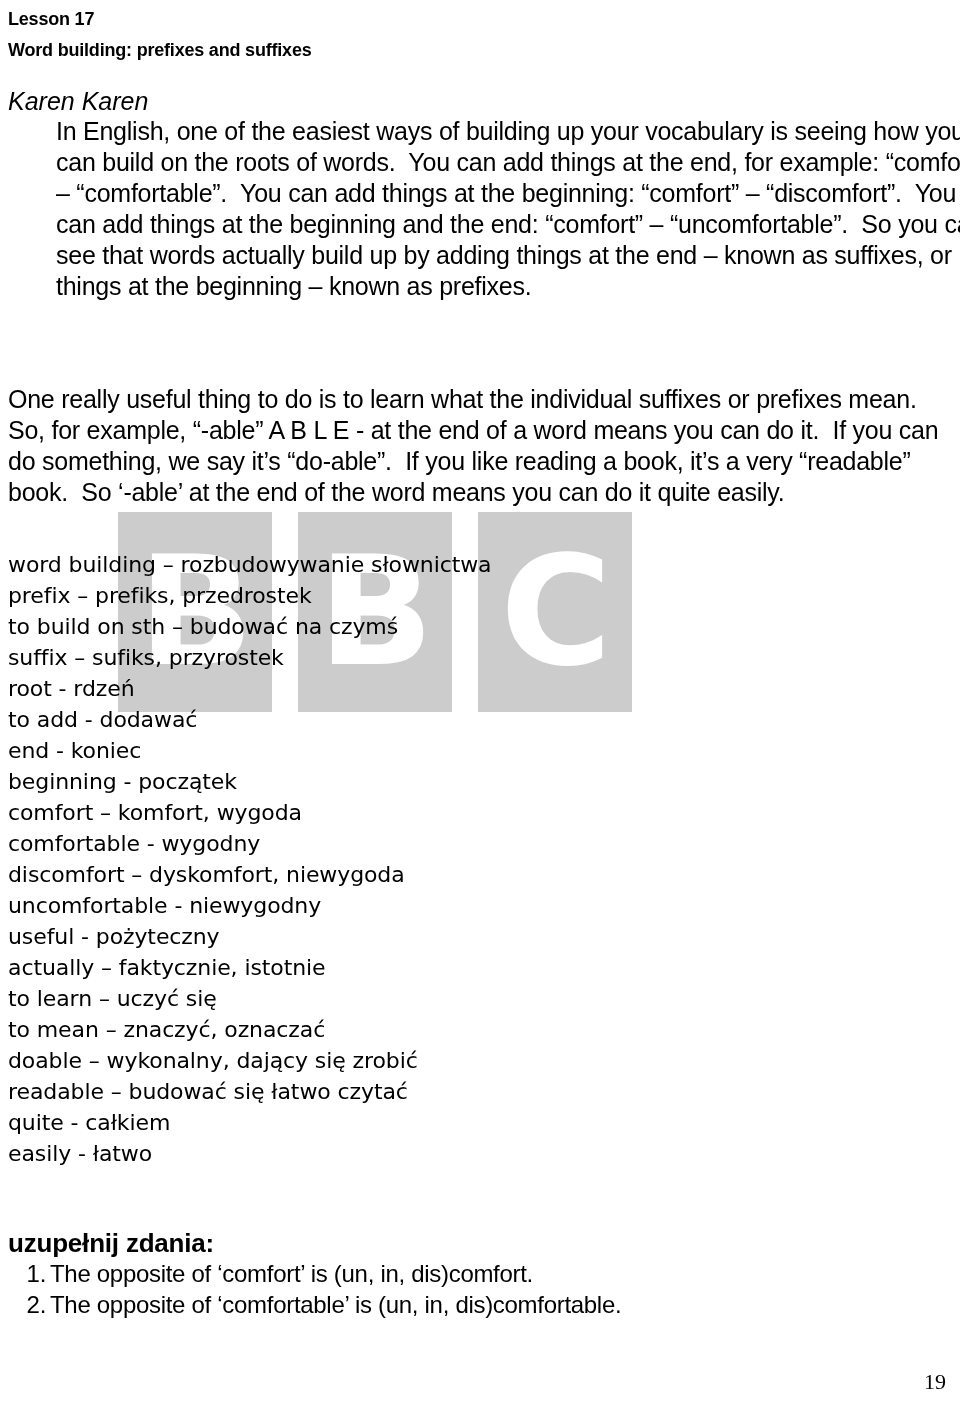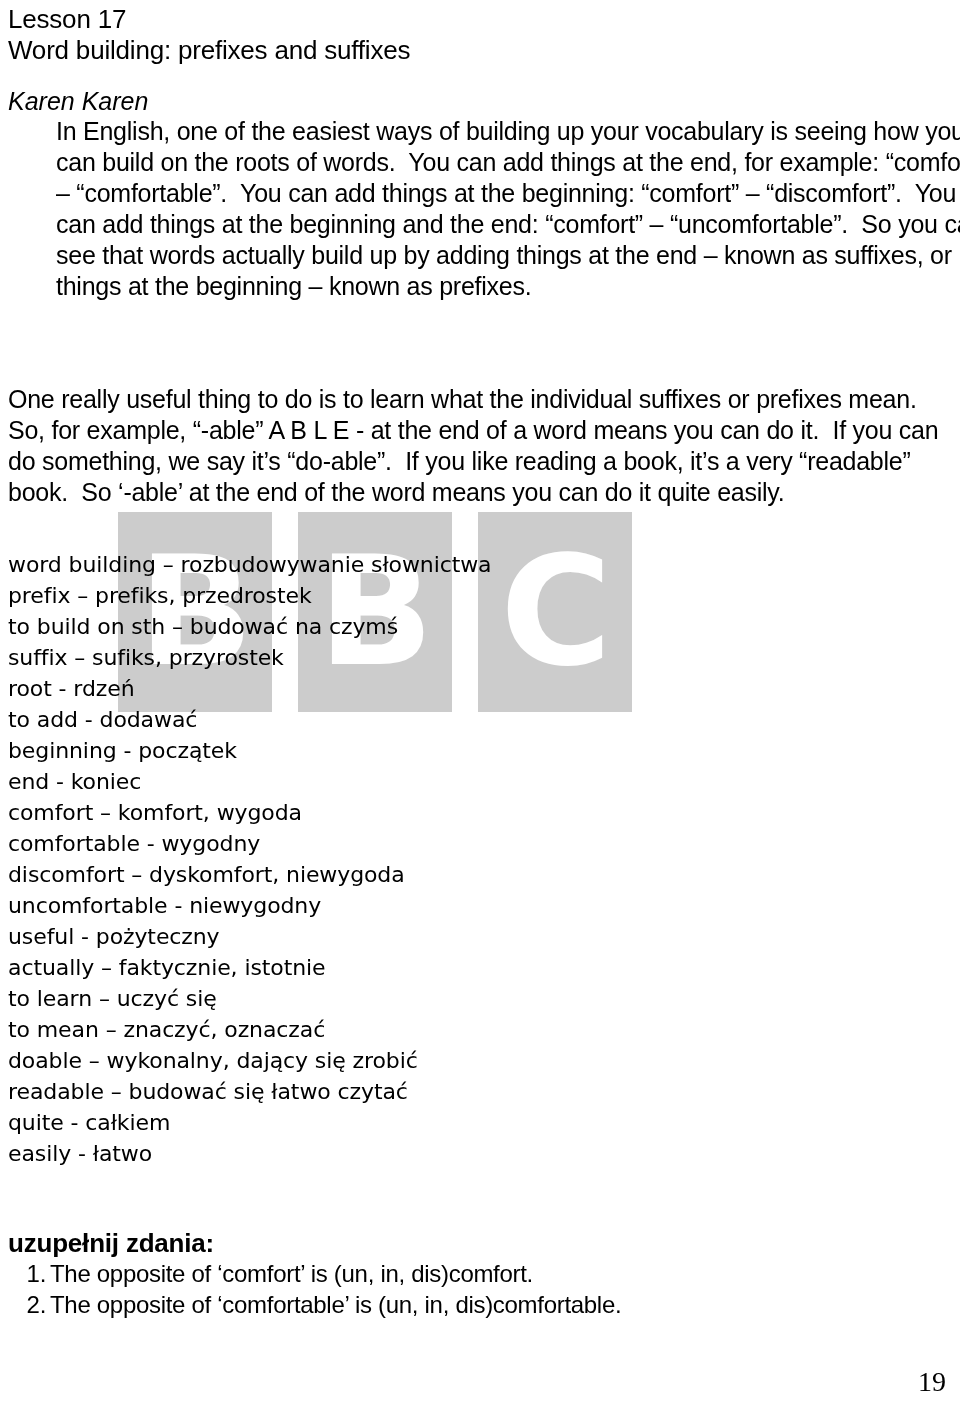--- a/index.html
+++ b/index.html
@@ -62,22 +62,22 @@
 
   .title-block {
     position: absolute;
     left: 8px;
     top: 4px;
     width: 930px;
   }
   .lesson-no,
   .lesson-title {
     font-family: "Liberation Sans", sans-serif;
-    font-weight: normal;
-    font-size: 26px;
+    font-weight: bold;
+    font-size: 18px;
     line-height: 31px;
     letter-spacing: -0.2px;
   }
 
   .author {
     position: absolute;
     left: 8px;
     top: 86px;
     font-family: "Liberation Sans", sans-serif;
     font-style: italic;
@@ -141,21 +141,21 @@
     position: absolute;
     left: 38px;
     transform: translateX(-100%);
   }
 
   .page-number {
     position: absolute;
     right: 14px;
     top: 1368px;
     font-family: "Liberation Serif", serif;
-    font-size: 28px;
+    font-size: 22px;
     line-height: 28px;
   }
 </style>
 </head>
 <body>
 
 <div class="page">
 
   <div class="watermark">
     <div class="wm-box">B</div>
@@ -176,22 +176,22 @@
 
     <div class="para para-2">One really useful thing to do is to learn what the individual suffixes or prefixes mean.  So, for example, “-able” A B L E - at the end of a word means you can do it.  If you can do something, we say it’s “do-able”.  If you like reading a book, it’s a very “readable” book.  So ‘-able’ at the end of the word means you can do it quite easily.</div>
 
     <div class="vocab">
       <div class="vocab-line">word building – rozbudowywanie słownictwa</div>
       <div class="vocab-line">prefix – prefiks, przedrostek</div>
       <div class="vocab-line">to build on sth – budować na czymś</div>
       <div class="vocab-line">suffix – sufiks, przyrostek</div>
       <div class="vocab-line">root - rdzeń</div>
       <div class="vocab-line">to add - dodawać</div>
+      <div class="vocab-line">end - koniec</div>
       <div class="vocab-line">beginning - początek</div>
-      <div class="vocab-line">end - koniec</div>
       <div class="vocab-line">comfort – komfort, wygoda</div>
       <div class="vocab-line">comfortable - wygodny</div>
       <div class="vocab-line">discomfort – dyskomfort, niewygoda</div>
       <div class="vocab-line">uncomfortable - niewygodny</div>
       <div class="vocab-line">useful - pożyteczny</div>
       <div class="vocab-line">actually – faktycznie, istotnie</div>
       <div class="vocab-line">to learn – uczyć się</div>
       <div class="vocab-line">to mean – znaczyć, oznaczać</div>
       <div class="vocab-line">doable – wykonalny, dający się zrobić</div>
       <div class="vocab-line">readable – budować się łatwo czytać</div>

